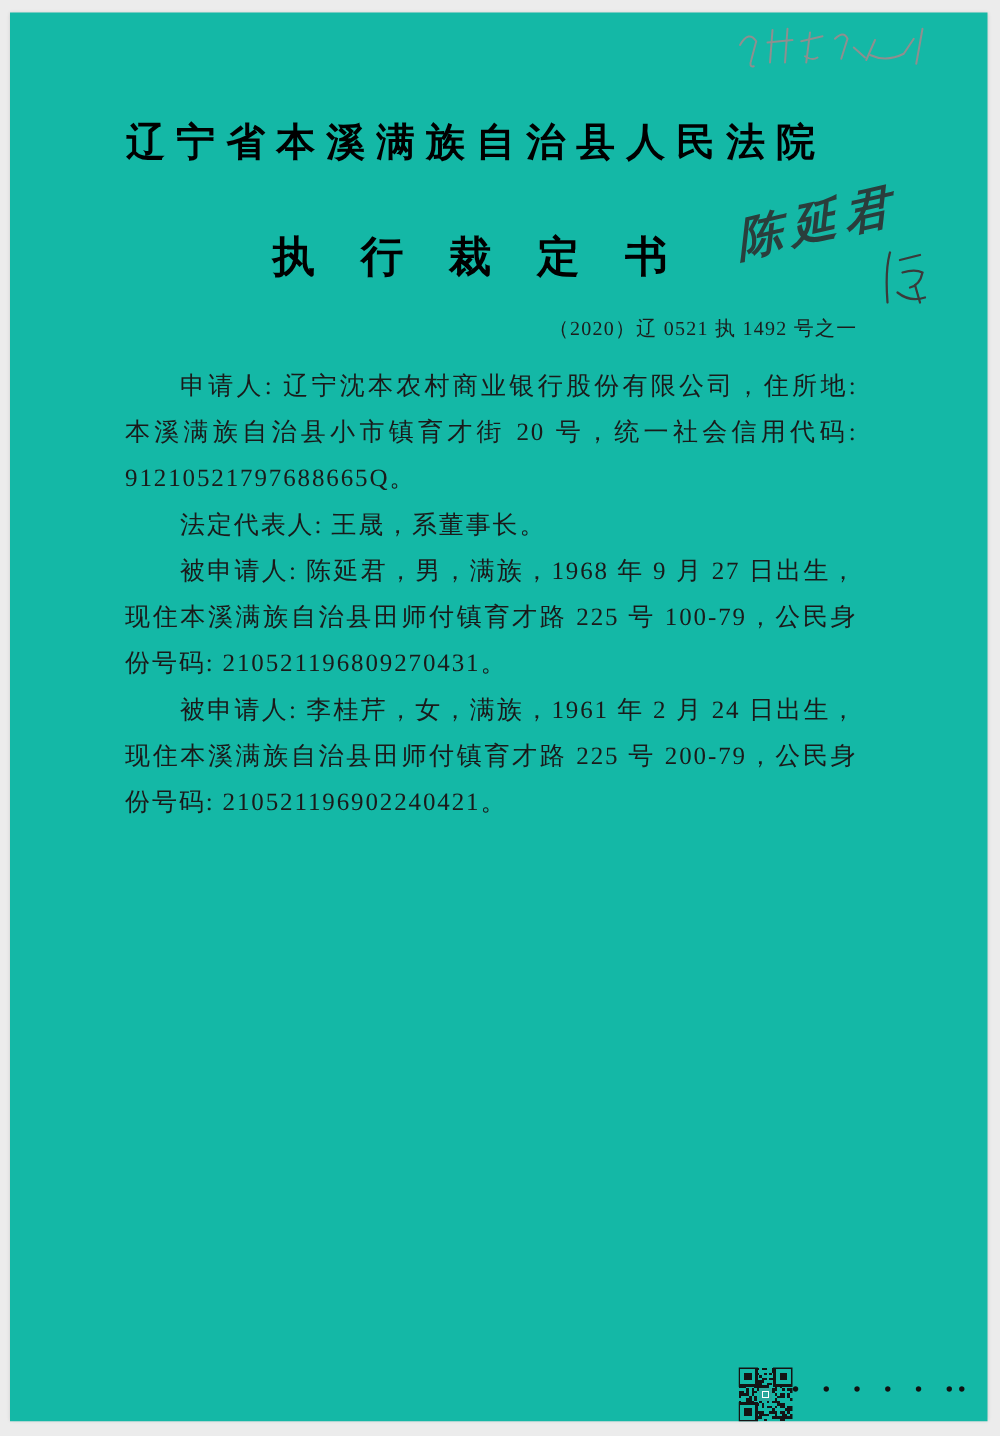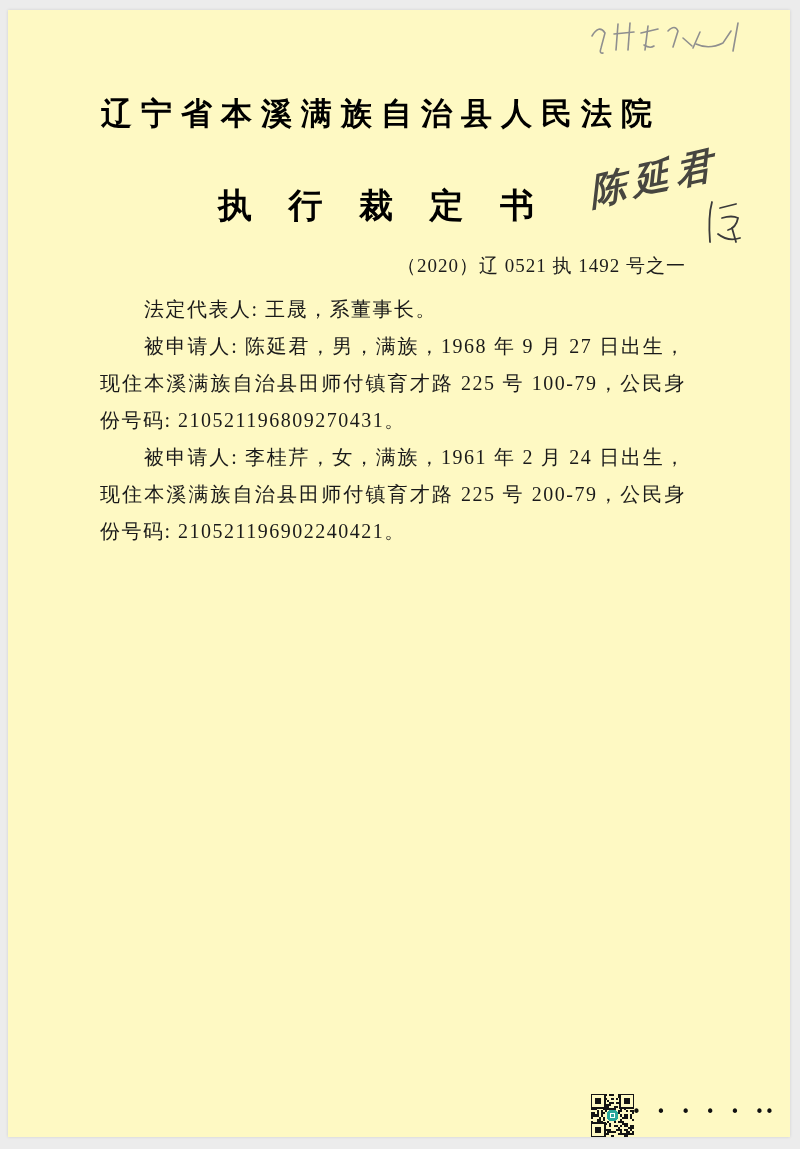--- a/index.html
+++ b/index.html
@@ -5,39 +5,39 @@
   html,body{margin:0;padding:0;}
   body{
     width:800px;height:1149px;
     background:#ececec;
     font-family:"Liberation Serif", serif;
     position:relative;
     overflow:hidden;
   }
   .page{
     position:absolute;left:8px;top:10px;width:782px;height:1127px;
-    background:#fef9c3;
+    background:#14b8a6;
     box-shadow:0 0 3px rgba(0,0,0,.12);
   }
   .court-name{
     position:absolute;top:83px;left:0;width:100%;
     text-align:center;transform:translateX(-18px);
     font-size:31px;font-weight:bold;color:#000;
     letter-spacing:9px;white-space:nowrap;
   }
   .doc-title{
     position:absolute;top:173px;left:0;width:100%;
     text-align:center;transform:translateX(-16px);
     font-size:34px;font-weight:bold;color:#000;
     letter-spacing:14px;white-space:nowrap;
   }
   .case-number{
     position:absolute;top:243px;left:92px;width:586px;
     text-align:right;
-    font-size:19px;color:#1c1c1c;letter-spacing:1px;white-space:nowrap;
+    font-size:16px;color:#1c1c1c;letter-spacing:1px;white-space:nowrap;
   }
   .body-text{
     position:absolute;top:281px;left:92px;width:586px;
     font-size:20px;line-height:37px;color:#1a1a1a;
     text-align:justify;letter-spacing:1.5px;
   }
   .body-text p{
     margin:0;text-indent:2.2em;
   }
   .hand-note{
@@ -100,20 +100,21 @@
       <path d="M30,34 l4,14"></path>
     </svg>
   </div>
 
   <div class="doc-title">执 行 裁 定 书</div>
 
   <div class="case-number">（2020）辽 0521 执 1492 号之一</div>
 
   <div class="body-text">
 
+  <p>申请人: 辽宁沈本农村商业银行股份有限公司，住所地: 本溪满族自治县小市镇育才街 20 号，统一社会信用代码: 91210521797688665Q。</p>
       <p>法定代表人: 王晟，系董事长。</p>
       <p>被申请人: 陈延君，男，满族，1968 年 9 月 27 日出生，现住本溪满族自治县田师付镇育才路 225 号 100-79，公民身份号码: 210521196809270431。</p>
       <p>被申请人: 李桂芹，女，满族，1961 年 2 月 24 日出生，现住本溪满族自治县田师付镇育才路 225 号 200-79，公民身份号码: 210521196902240421。</p>
     </div>
 
   <svg class="qr" id="qr-svg" viewBox="0 0 21 21" shape-rendering="crispEdges">
       <rect x="7" y="0" width="1" height="1" fill="#141414"></rect>
       <rect x="9" y="0" width="1" height="1" fill="#141414"></rect>
       <rect x="10" y="0" width="1" height="1" fill="#141414"></rect>
       <rect x="13" y="0" width="1" height="1" fill="#141414"></rect>

